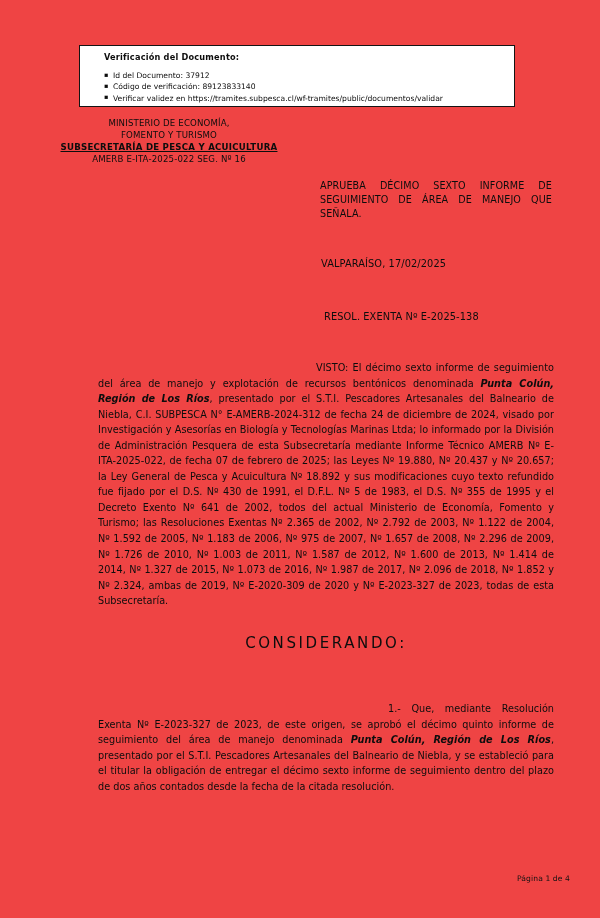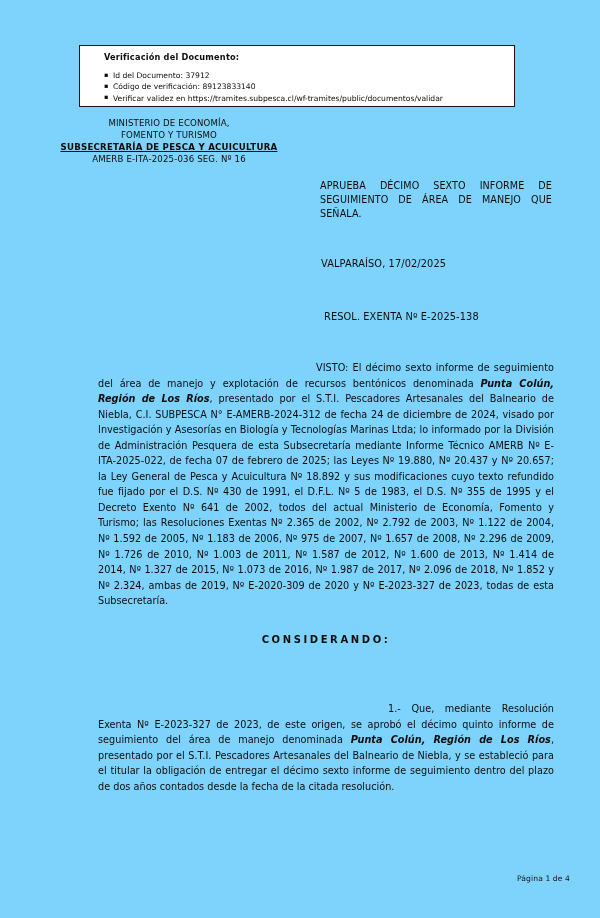--- a/index.html
+++ b/index.html
@@ -12,21 +12,21 @@
     height: 918px;
     font-family: "DejaVu Sans", "Liberation Sans", sans-serif;
     color: #0d0d0d;
     position: relative;
     overflow: hidden;
   }
 
   .page {
     position: absolute;
     inset: 0;
-    background: #7dd3fc;
+    background: #ef4444;
   }
 
   
   .verif-box {
     position: absolute;
     left: 79px;
     top: 45px;
     width: 436px;
     height: 62px;
     border: 1.4px solid #141414;
@@ -141,22 +141,22 @@
   p.para i.bi { font-weight: bold; font-style: italic; }
   .lead-gap { display: inline-block; width: 218px; }
   .lead-gap-2 { display: inline-block; width: 290px; }
 
   .considerando {
     position: absolute;
     left: 98px;
     top: 634px;
     width: 456px;
     text-align: center;
-    font-size: 10px;
-    font-weight: bold;
+    font-size: 15px;
+    font-weight: normal;
     letter-spacing: 2.6px;
   }
 
   .para-1 {
     position: absolute;
     left: 98px;
     top: 690px;
     width: 456px;
     margin-top: 11px;
   }
@@ -186,21 +186,21 @@
       <li>Id del Documento: 37912</li>
       <li>Código de verificación: 89123833140</li>
       <li>Verificar validez en https://tramites.subpesca.cl/wf-tramites/public/documentos/validar</li>
     </ul>
   </div>
 
   <div class="letterhead">
     <div class="lh-line-ministry">MINISTERIO DE ECONOMÍA,</div>
     <div class="lh-line-ministry">FOMENTO Y TURISMO</div>
     <div class="lh-line-sub">SUBSECRETARÍA DE PESCA Y ACUICULTURA</div>
-    <div class="lh-line-code">AMERB E-ITA-2025-036 SEG. Nº 16</div>
+    <div class="lh-line-code">AMERB E-ITA-2025-022 SEG. Nº 16</div>
   </div>
 
   <div class="subject-block">
     <span>APRUEBA DÉCIMO SEXTO INFORME DE</span>
     <span>SEGUIMIENTO DE ÁREA DE MANEJO</span>
     <span class="lastline">QUE SEÑALA.</span>
   </div>
 
   <div class="place-date">VALPARAÍSO, 17/02/2025</div>
 

